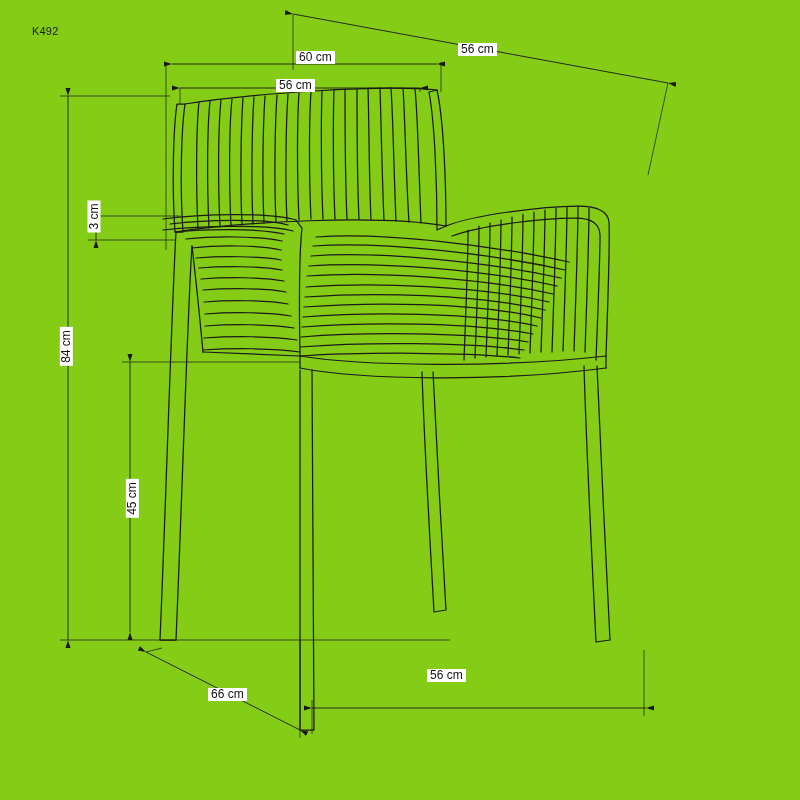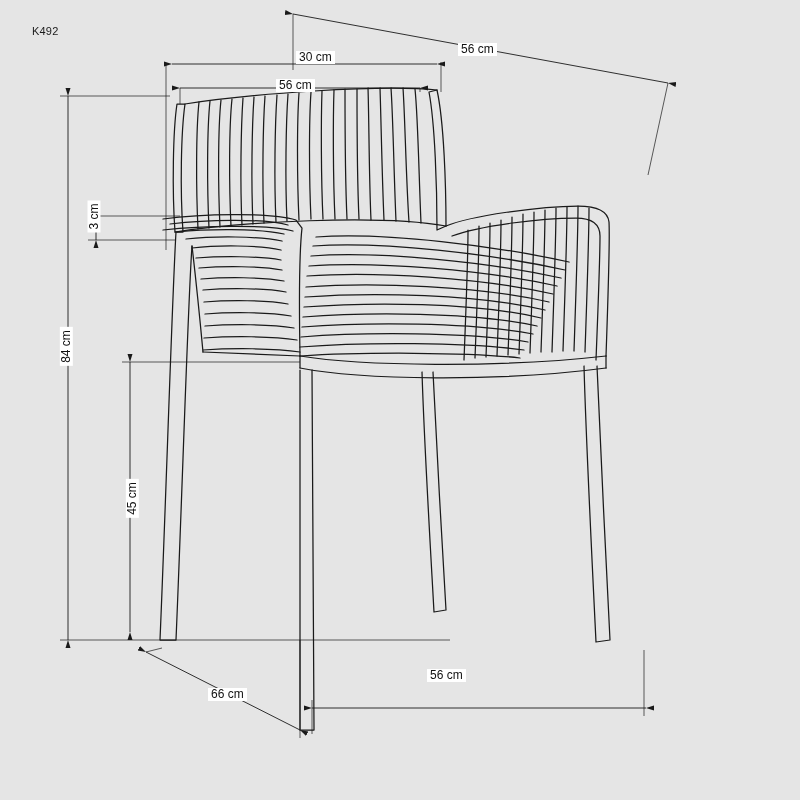--- a/index.html
+++ b/index.html
@@ -7,21 +7,21 @@
     padding: 0;
     background: #ffffff;
   }
   body {
     font-family: "Liberation Sans", sans-serif;
   }
   #sheet {
     position: relative;
     width: 800px;
     height: 800px;
-    background: #e5e5e5;
+    background: #84cc16;
     overflow: hidden;
   }
   #drawing {
     position: absolute;
     left: 0;
     top: 0;
     width: 800px;
     height: 800px;
   }
   .model-code {
@@ -189,21 +189,21 @@
       <line x1="146" y1="652" x2="300" y2="730" marker-start="url(#arrowStart)" marker-end="url(#arrowEnd)"></line>
       <line x1="146" y1="652" x2="162" y2="648" stroke-width="0.7"></line>
       <line x1="300" y1="640" x2="300" y2="738" stroke-width="0.7"></line>
 
       <line x1="312" y1="708" x2="646" y2="708" marker-start="url(#arrowStart)" marker-end="url(#arrowEnd)"></line>
       <line x1="312" y1="734" x2="312" y2="700" stroke-width="0.7"></line>
       <line x1="644" y1="650" x2="644" y2="716" stroke-width="0.7"></line>
     </g>
   </svg>
 
-  <div class="dim-label lbl-60">30 cm</div>
+  <div class="dim-label lbl-60">60 cm</div>
   <div class="dim-label lbl-56top">56 cm</div>
   <div class="dim-label lbl-56diag">56 cm</div>
   <div class="dim-label vert lbl-84">84 cm</div>
   <div class="dim-label vert lbl-45">45 cm</div>
   <div class="dim-label vert lbl-3">3 cm</div>
   <div class="dim-label lbl-66">66 cm</div>
   <div class="dim-label lbl-56bottom">56 cm</div>
 
 </div>
 

